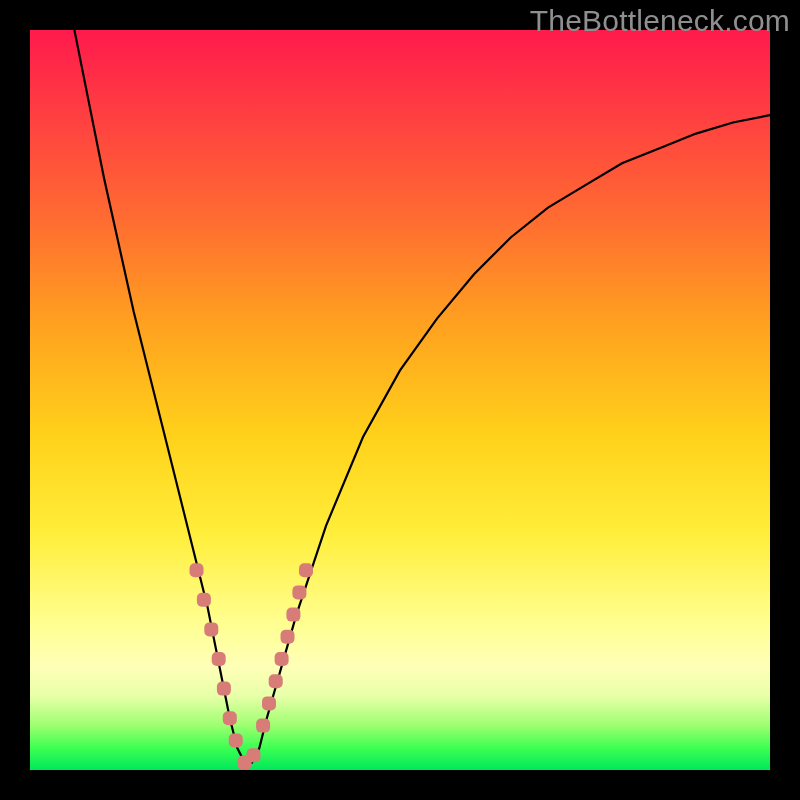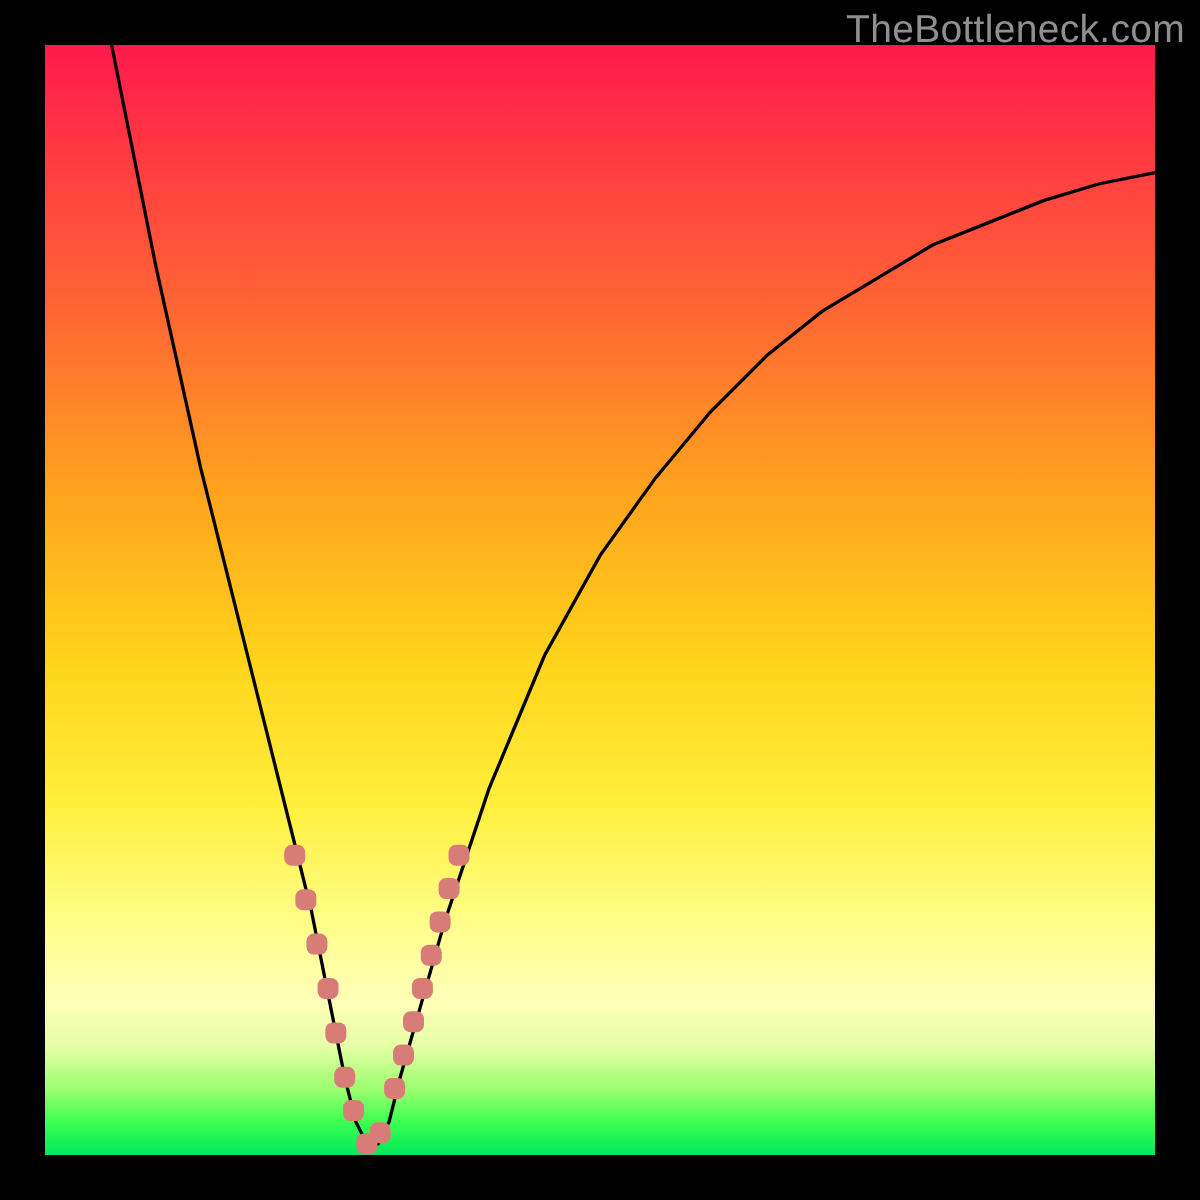--- a/index.html
+++ b/index.html
@@ -39,21 +39,21 @@
       #9dff70 94%,
       #3dff52 97%,
       #00e85c 100%
     );
   }
   .watermark {
     position: absolute;
     top: 4px;
     right: 10px;
     color: #8f8f8f;
-    font-size: 26px;
+    font-size: 30px;
     font-weight: 500;
     letter-spacing: 0.2px;
     user-select: none;
   }
   svg.overlay {
     position: absolute;
     top: 30px;
     left: 30px;
     width: 740px;
     height: 740px;

